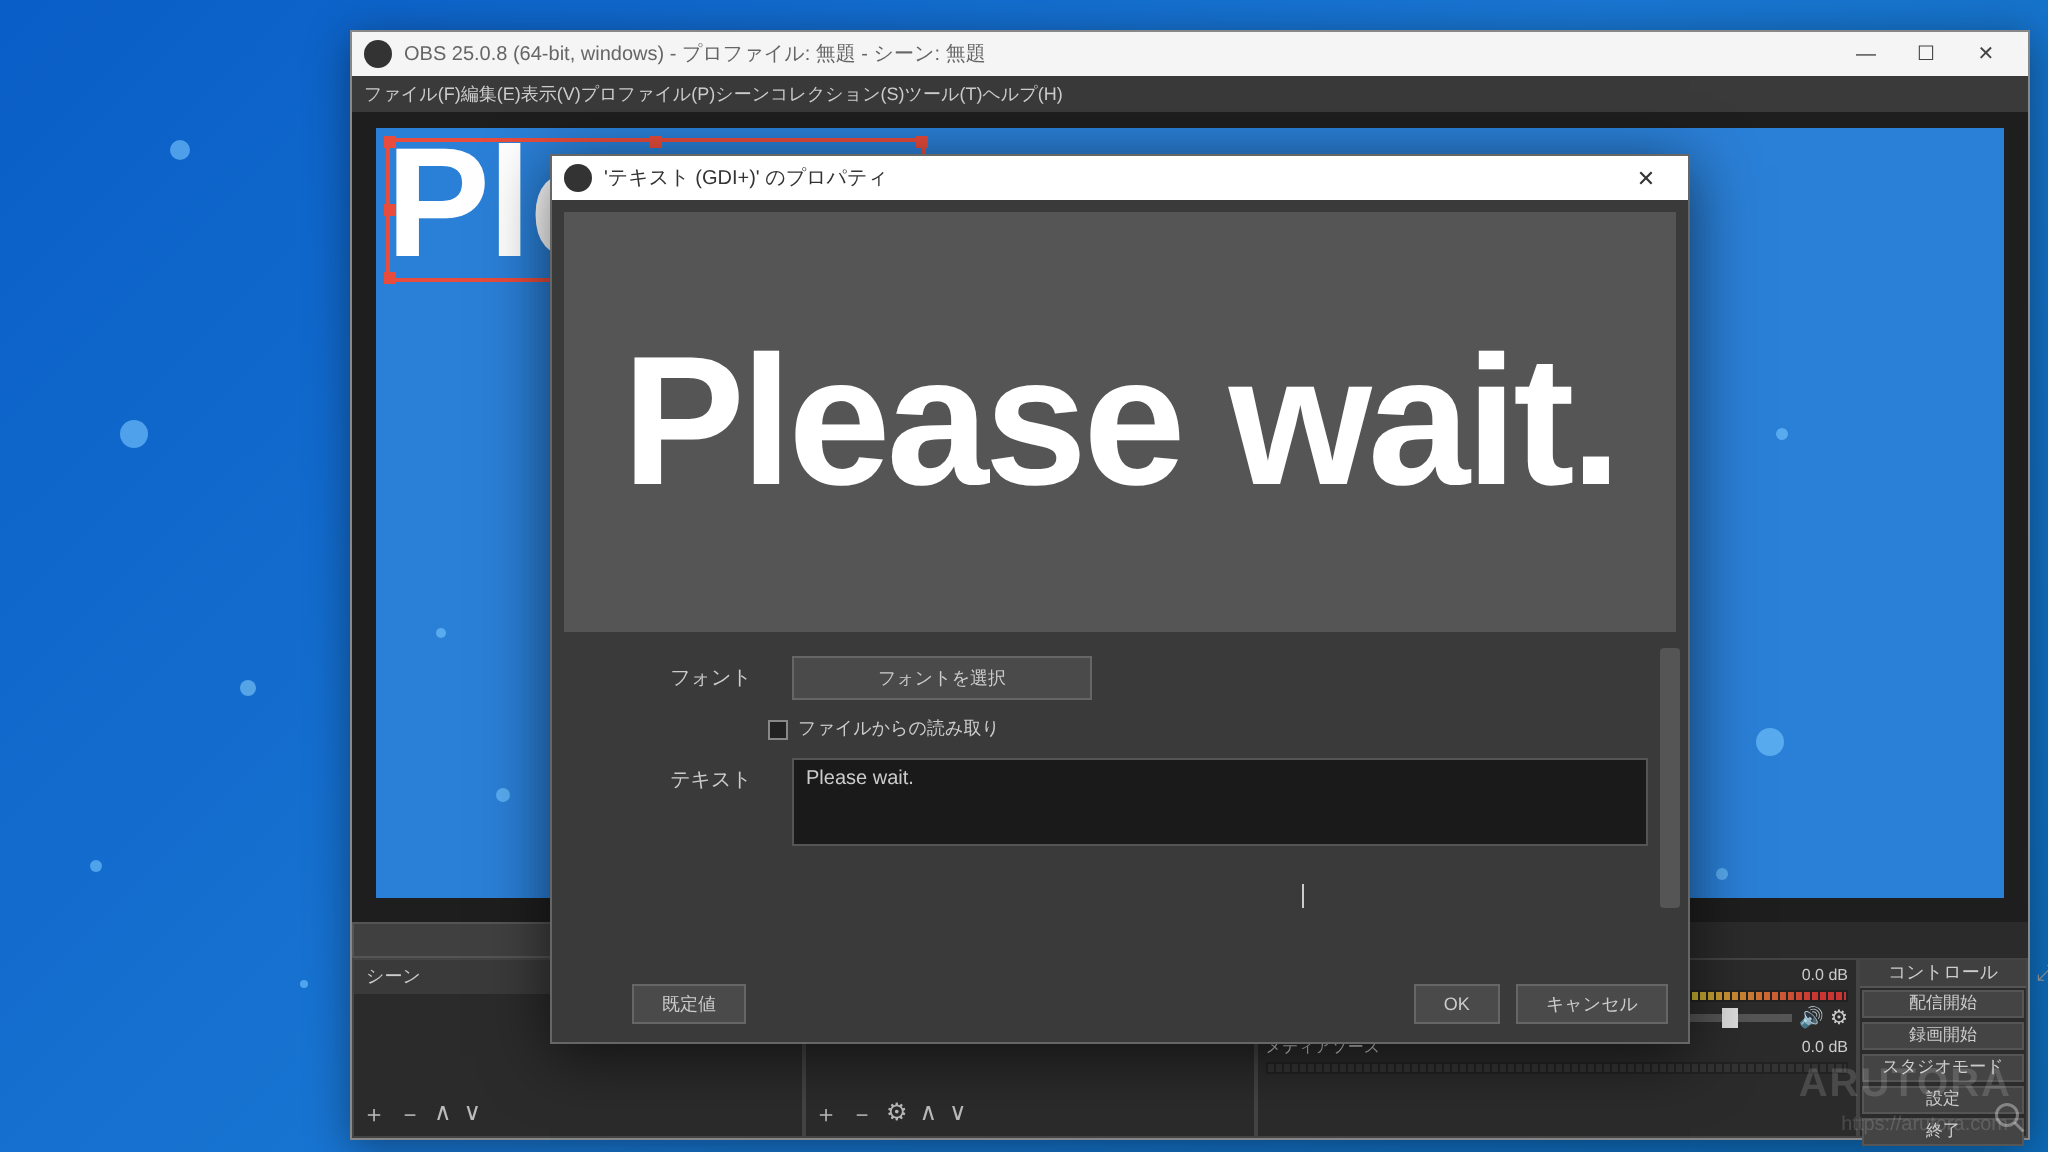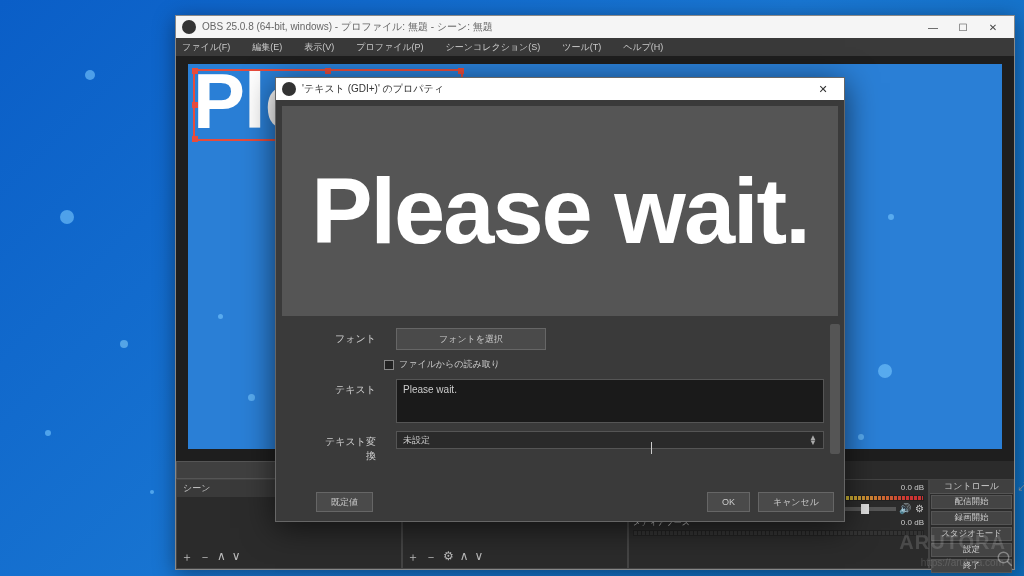--- a/index.html
+++ b/index.html
@@ -5,21 +5,21 @@
   * { margin: 0; padding: 0; box-sizing: border-box; font-family: "Meiryo", "Segoe UI", sans-serif; }
   body { width: 1024px; height: 576px; overflow: hidden; background: linear-gradient(135deg, #0a5ec7 0%, #1976d2 50%, #0d6bb8 100%); position: relative; }
   .particle { position: absolute; background: rgba(120,200,255,0.6); border-radius: 50%; }
 
   
   .obs-window { position: absolute; left: 175px; top: 15px; width: 840px; height: 555px; background: #2b2b2b; border: 1px solid #888; display: flex; flex-direction: column; box-shadow: 0 4px 20px rgba(0,0,0,0.4); }
   .titlebar { height: 22px; background: #f5f5f5; display: flex; align-items: center; padding: 11px 6px; font-size: 10px; color: #666; }
   .titlebar .logo { width: 14px; height: 14px; border-radius: 50%; background: #333; margin-right: 6px; }
   .titlebar .spacer { flex: 1; }
   .winbtn { width: 30px; height: 20px; display: flex; align-items: center; justify-content: center; font-size: 10px; color: #444; }
-  .menubar { height: 18px; background: #3a3a3a; display: flex; align-items: center; padding: 4px 6px; gap: 22px; }
+  .menubar { height: 18px; background: #3a3a3a; display: flex; align-items: center; padding: 4px 6px; gap: 0; }
   .menubar span { font-size: 9px; color: #ccc; }
 
   .preview-area { flex: 1; background: #1e1e1e; padding: 8px 12px 0 12px; position: relative; }
   .preview-canvas { width: 100%; height: 385px; background: #2a7fd6; position: relative; overflow: hidden; }
   .preview-selbox { position: absolute; left: 5px; top: 5px; width: 270px; height: 72px; border: 2px solid #e74c3c; }
   .preview-selbox .handle { position: absolute; width: 6px; height: 6px; background: #e74c3c; }
   .preview-text { position: absolute; left: 5px; top: -8px; font-family: Impact, sans-serif; font-size: 78px; color: #fff; font-weight: bold; letter-spacing: -1px; }
 
   .panels-row { display: flex; height: 18px; }
   .panel-tab { flex: 1; background: #404040; border: 1px solid #555; font-size: 9px; color: #ccc; display: flex; align-items: center; justify-content: center; }
@@ -203,27 +203,20 @@
     </div>
     <div class="checkbox-row">
       <div class="chk"></div>
       <span>ファイルからの読み取り</span>
     </div>
     <div class="form-row">
       <div class="form-label">テキスト</div>
       <textarea class="text-input" style="">Please wait.</textarea>
     </div>
     <div class="cursor"></div>
-    <div class="form-row">
-      <div class="form-label">テキスト変換</div>
-      <div class="select">
-        <span>未設定</span>
-        <span class="arrows">▲<br>▼</span>
-      </div>
-    </div>
   </div>
   <div class="dlg-buttons">
     <div class="dlg-btn">既定値</div>
     <div style="flex:1"></div>
     <div class="dlg-btn">OK</div>
     <div class="dlg-btn">キャンセル</div>
   </div>
 </div>
 
 <div class="watermark">ARUTORA</div>

